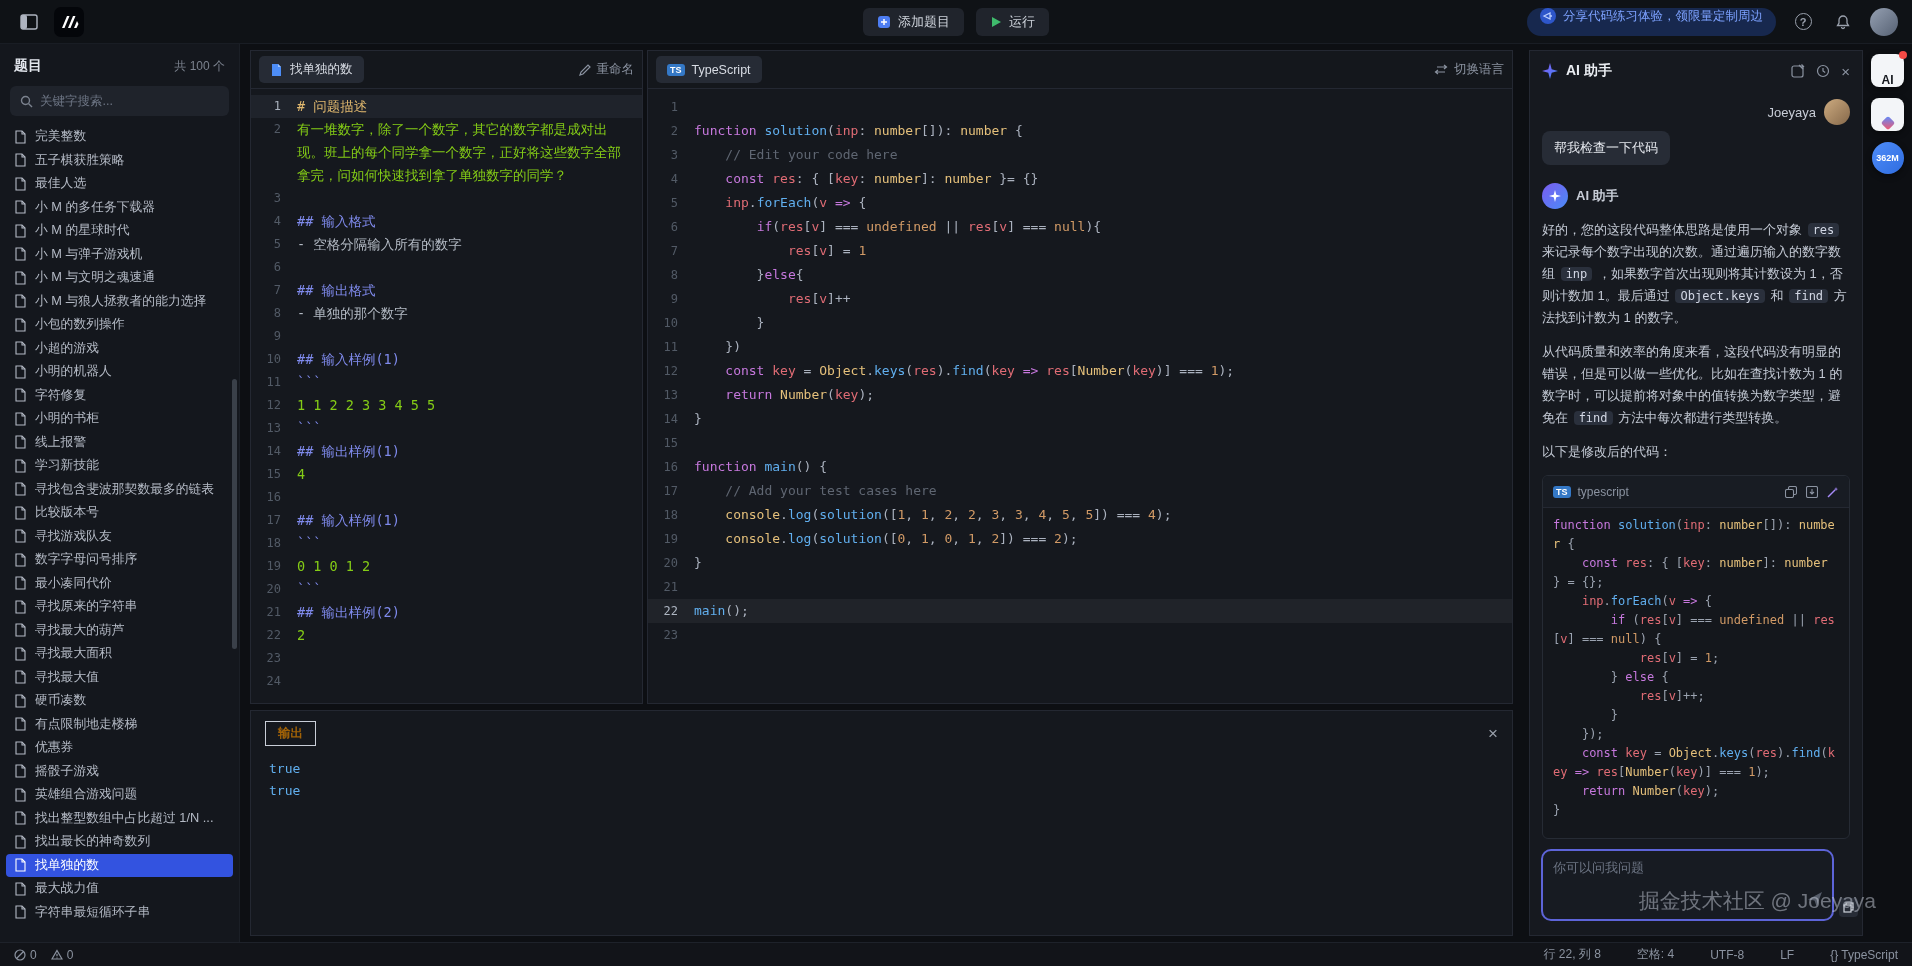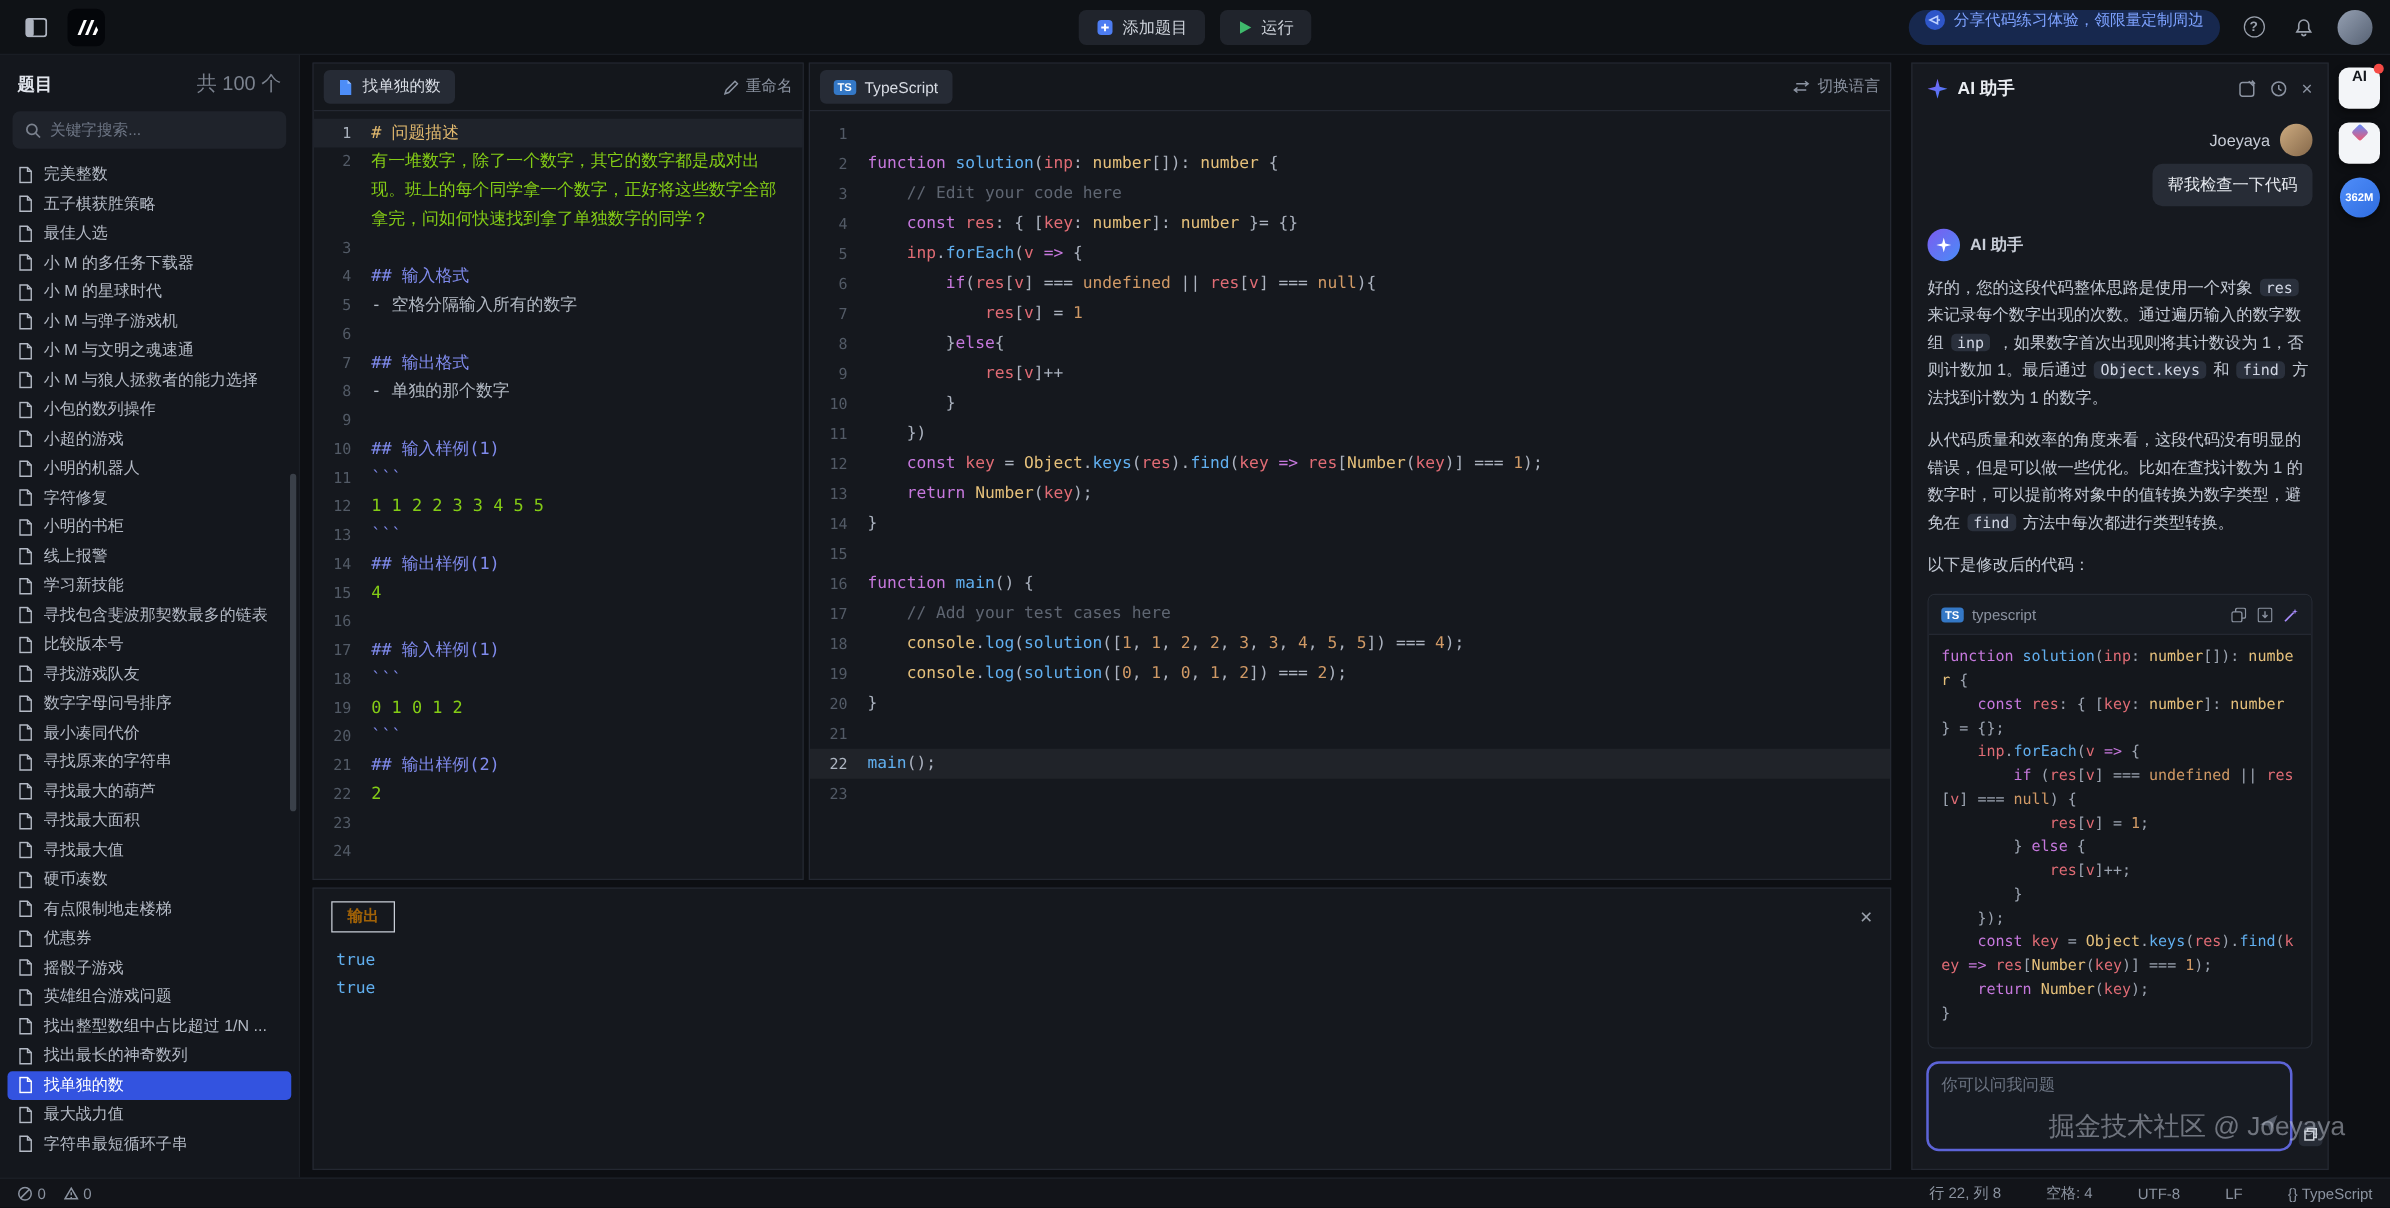--- a/index.html
+++ b/index.html
@@ -19,21 +19,21 @@
   .round-ic{width:26px;height:26px;border-radius:50%;border:none;background:transparent;color:#9aa1ad;display:flex;align-items:center;justify-content:center;cursor:pointer;font-size:13px}
   .help-circle{width:17px;height:17px;border:1.4px solid #9aa1ad;border-radius:50%;display:flex;align-items:center;justify-content:center;font-size:11px;font-weight:bold}
   .avatar{width:28px;height:28px;border-radius:50%;background:linear-gradient(135deg,#95a0b2,#566173);cursor:pointer;border:none}
 
   
   .main{flex:1;display:flex;min-height:0;padding-right:49px}
   
   .sidebar{flex:0 0 240px;background:#14171d;display:flex;flex-direction:column;position:relative;border-right:1px solid #1b1f26}
   .sb-head{display:flex;align-items:center;justify-content:space-between;padding:13px 14px 9px}
   .sb-title{font-size:14px;font-weight:bold;color:#e2e6ed}
-  .sb-count{font-size:16px;color:#7b828e}
+  .sb-count{font-size:12px;color:#7b828e}
   .search{margin:2px 10px 9px;height:30px;background:#1f232b;border-radius:6px;display:flex;align-items:center;gap:7px;padding:0 10px}
   .search input{flex:1;min-width:0;background:transparent;border:none;outline:none;color:#c6ccd6;font-size:12.5px;font-family:inherit}
   .search input::placeholder{color:#6d7584}
   .plist{flex:1;overflow:hidden;padding:0 6px}
   .side-item{display:flex;align-items:center;gap:8px;height:23.5px;padding:0 8px;border-radius:4px;font-size:12.8px;color:#b4bac5;cursor:pointer;white-space:nowrap}
   .side-item .doc-ic{display:flex;flex:0 0 auto}
   .side-item .side-label{overflow:hidden;text-overflow:ellipsis}
   .side-item.active{background:#3353e0;color:#fff}
   .sb-scrollbar{position:absolute;right:2px;top:335px;width:5px;height:270px;border-radius:3px;background:#3a4049;cursor:pointer}
 
@@ -83,21 +83,21 @@
   .ai-head{flex:0 0 40px;display:flex;align-items:center;gap:8px;padding:0 12px}
   .ai-title{font-size:14px;font-weight:bold;color:#eaedf2}
   .ai-head-icons{margin-left:auto;display:flex;align-items:center;gap:11px}
   .ai-head-icons button{background:none;border:none;color:#8b93a1;cursor:pointer;display:flex;font-size:15px;line-height:1}
   .chat{flex:1;min-height:0;overflow:hidden;display:flex;flex-direction:column;padding:2px 12px 0}
   .user-row{display:flex;justify-content:flex-end;align-items:center;gap:8px;margin:6px 0 4px}
   .user-name{font-size:13px;color:#c8cdd7}
   .chat-avatar{width:26px;height:26px;border-radius:50%;flex:0 0 auto}
   .chat-avatar.user{background:linear-gradient(135deg,#cdab80,#85684a)}
   .chat-avatar.bot{background:linear-gradient(135deg,#7b5cf0,#4a8cf7);display:flex;align-items:center;justify-content:center}
-  .user-bubble-row{display:flex;justify-content:flex-end;margin:2px 0 12px}
+  .user-bubble-row{display:flex;margin:2px 0 12px}
   .user-bubble{background:#272c36;color:#e5e8ee;font-size:13px;padding:8px 12px;border-radius:8px}
   .ai-row{display:flex;align-items:center;gap:8px;margin:6px 0 10px}
   .bot-name{font-size:13px;font-weight:bold;color:#c8cdd7}
   .ai-p{font-size:13px;line-height:22px;color:#c3c9d4;margin:0 0 12px}
   .inline-code{background:#2a303c;border-radius:4px;padding:0 5px;margin:0 2px;font-family:"DejaVu Sans Mono",monospace;font-size:12px;color:#d2d7e4}
   .code-card{flex:1;min-height:0;border:1px solid #262b34;border-radius:6px;background:#14171c;overflow:hidden;display:flex;flex-direction:column}
   .cc-head{flex:0 0 32px;display:flex;align-items:center;gap:7px;padding:0 10px;background:#181c23;border-bottom:1px solid #242832}
   .ts-badge{background:#3478c6;color:#fff;border-radius:3px;font-size:9px;font-weight:bold;padding:1px 3px}
   .cc-lang{font-size:12px;color:#8b93a1}
   .cc-icons{margin-left:auto;display:flex;gap:9px}
@@ -112,21 +112,21 @@
   .watermark{position:absolute;right:-14px;bottom:20px;font-size:21px;color:rgba(200,206,218,.5);white-space:nowrap;pointer-events:none;z-index:6}
 
   
   .statusbar{flex:0 0 24px;background:#121419;border-top:1px solid #1e222a;display:flex;align-items:center;padding:0 14px;font-size:12px;color:#8b93a0;z-index:5}
   .sb-left{display:flex;gap:14px;align-items:center}
   .sb-right{margin-left:auto;display:flex;gap:36px;align-items:center}
   .st-item{display:flex;align-items:center;gap:4px;cursor:pointer;white-space:nowrap}
 
   
   .floaters{position:absolute;right:8px;top:54px;display:flex;flex-direction:column;align-items:center;gap:11px;z-index:9}
-  .fl-box{width:33px;height:33px;border:none;border-radius:8px;background:#f3f5f8;cursor:pointer;position:relative;display:flex;align-items:flex-start;justify-content:center;box-shadow:0 2px 6px rgba(0,0,0,.45)}
+  .fl-box{width:33px;height:33px;border:none;border-radius:8px;background:#f3f5f8;cursor:pointer;position:relative;display:flex;align-items:flex-end;justify-content:center;box-shadow:0 2px 6px rgba(0,0,0,.45)}
   .fl-ai{font-weight:bold;font-size:12px;color:#15181e}
   .fl-dot{position:absolute;top:-3px;right:-3px;width:8px;height:8px;border-radius:50%;background:#f54a45}
   .fl-circle{width:32px;height:32px;border:none;border-radius:50%;background:linear-gradient(135deg,#4f8df9,#2f6de0);color:#fff;font-size:9px;font-weight:bold;cursor:pointer;box-shadow:0 2px 6px rgba(0,0,0,.45)}
 </style>
 </head>
 <body>
 
 <div class="app">
 
   <header class="topbar">

